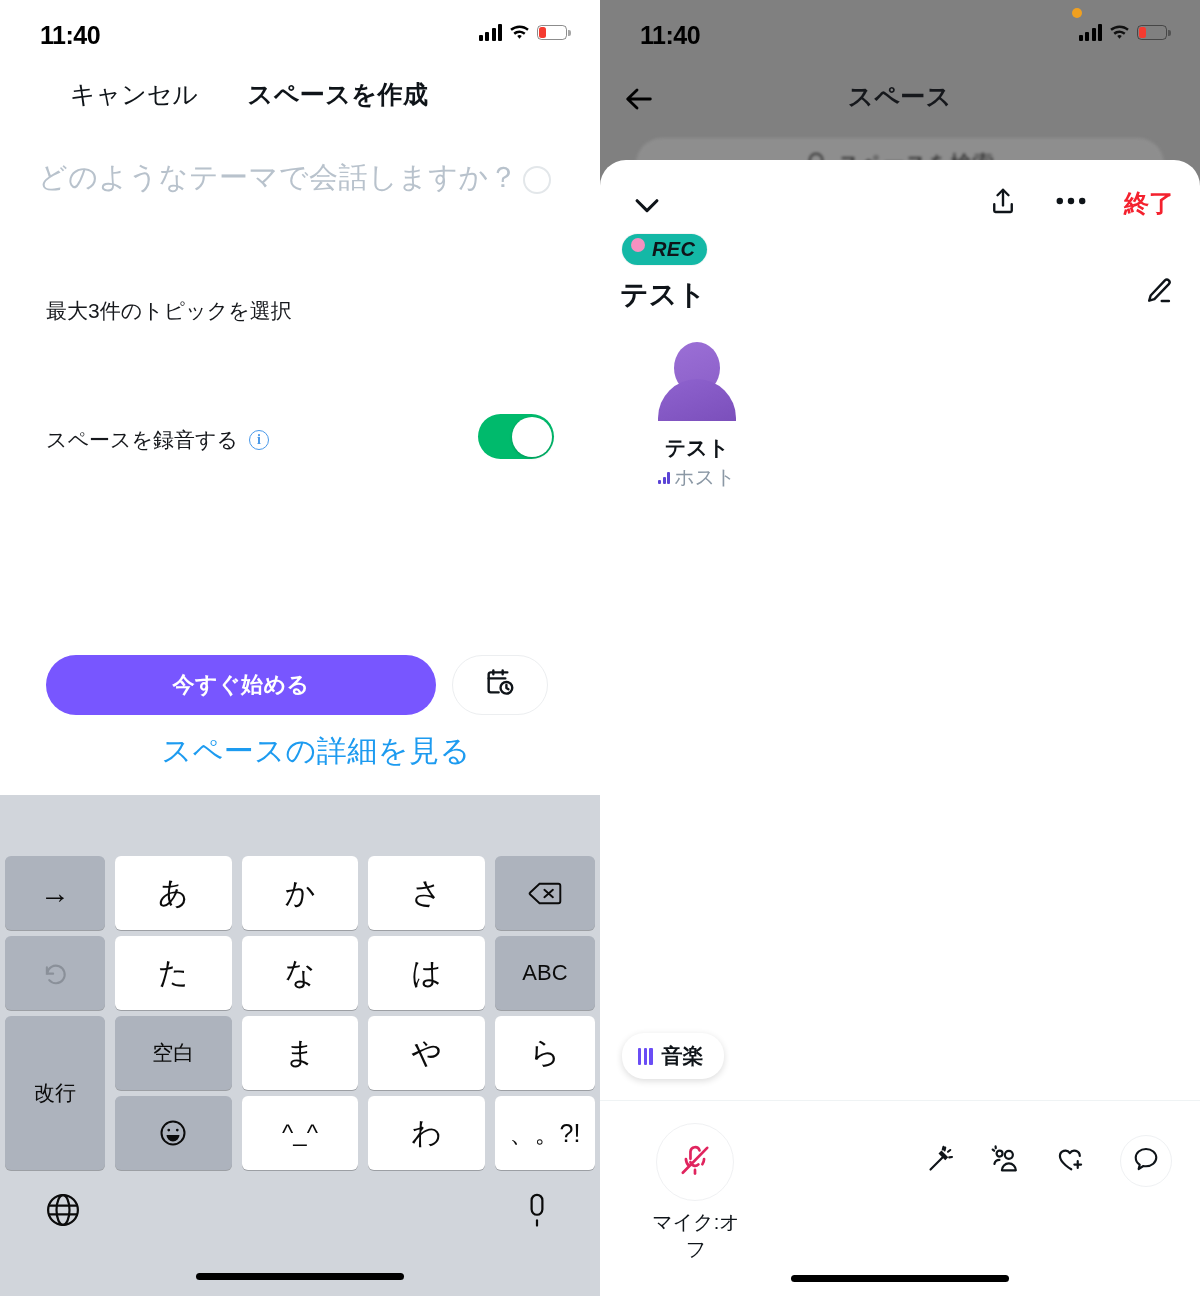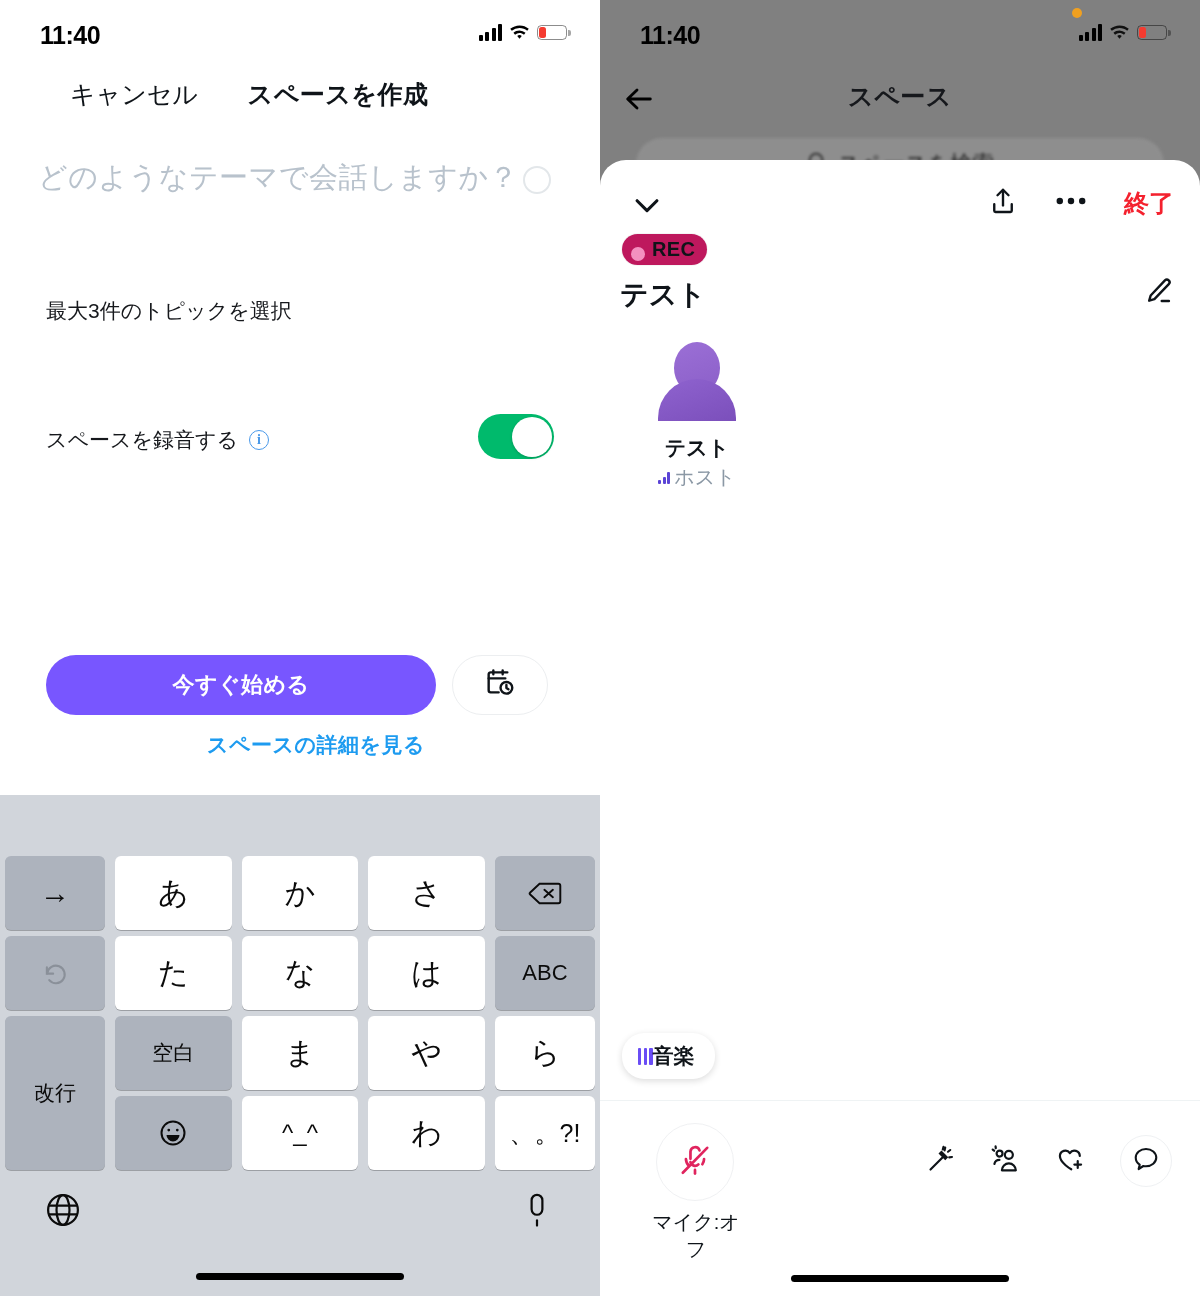--- a/index.html
+++ b/index.html
@@ -65,21 +65,21 @@
     background: #7856ff; border-radius: 30px; border: none; color: #fff;
     font-size: 22px; font-weight: bold; font-family: inherit; letter-spacing: .5px;
   }
   .btn-schedule {
     position: absolute; left: 452px; top: 655px; width: 96px; height: 60px;
     background: #fff; border: 1.5px solid #eceef0; border-radius: 30px;
     display: flex; align-items: center; justify-content: center;
   }
   .l-details {
     position: absolute; left: 0; right: 0; top: 731px; text-align: center;
-    font-size: 21px; font-weight: bold; color: #1d9bf0; letter-spacing: .5px; margin-left: 32px;
+    font-size: 30px; font-weight: normal; color: #1d9bf0; letter-spacing: .5px; margin-left: 32px;
   }
 
   
   .kb { position: absolute; left: 0; top: 795px; width: 600px; height: 501px; background: #d1d5db; }
   .kb-suggest { height: 58px; }
   .key {
     margin: 3px 5px; border-radius: 6px; display: flex; align-items: center; justify-content: center;
     font-size: 30px; color: #0b0b0b; box-shadow: 0 1px 0 rgba(0,0,0,.26);
   }
   .key.light { background: #ffffff; }
@@ -104,41 +104,41 @@
   }
   .sheet {
     position: absolute; left: 0; top: 160px; width: 600px; height: 1136px;
     background: #fff; border-radius: 26px 26px 0 0;
   }
   .sheet-top { position: absolute; top: 26px; left: 0; width: 600px; height: 48px; }
   .chev { position: absolute; left: 30px; top: 2px; }
   .sheet-actions { position: absolute; right: 26px; top: 0; display: flex; align-items: center; gap: 36px; }
   .end-btn { font-size: 25px; font-weight: bold; color: #f4212e; }
   .rec-badge {
-    position: absolute; left: 22px; top: 74px; display: inline-flex; align-items: flex-end; gap: 7px;
-    background: #be185d; border-radius: 16px; padding: 4px 12px 4px 9px; box-shadow: 0 0 0 1px rgba(0,0,0,.04);
+    position: absolute; left: 22px; top: 74px; display: inline-flex; align-items: flex-start; gap: 7px;
+    background: #14b8a6; border-radius: 16px; padding: 4px 12px 4px 9px; box-shadow: 0 0 0 1px rgba(0,0,0,.04); font-style: italic;
   }
   .rec-dot { width: 14px; height: 14px; border-radius: 50%; background: #f491c0; }
   .rec-text { font-size: 20px; font-weight: bold; color: #0f1419; letter-spacing: .3px; }
   .space-title { position: absolute; left: 20px; top: 116px; font-size: 28px; font-weight: bold; color: #0f1419; }
   .edit-btn { position: absolute; right: 26px; top: 116px; }
   .speaker { position: absolute; left: 42px; top: 180px; width: 110px; text-align: center; }
   .avatar { width: 88px; height: 88px; margin: 0 auto; position: relative; overflow: hidden; }
   .avatar .head { position: absolute; left: 50%; top: 2px; transform: translateX(-50%); width: 46px; height: 52px;
                   border-radius: 50%; background: linear-gradient(160deg,#9b6fd6,#8b5fc8); }
   .avatar .body { position: absolute; left: 50%; bottom: 7px; transform: translateX(-50%); width: 78px; height: 42px;
                   border-radius: 39px 39px 0 0; background: linear-gradient(160deg,#8f63cf,#7b4fbb); }
   .sp-name { font-size: 21px; font-weight: bold; color: #0f1419; margin-top: 6px; }
   .sp-role { font-size: 20px; color: #8b98a5; margin-top: 2px; display: flex; align-items: center; justify-content: center; gap: 4px; }
   .lvl { display: flex; align-items: flex-end; gap: 1.5px; height: 12px; }
   .lvl i { display: block; width: 3px; background: #5b44d6; border-radius: 1px; }
   .lvl i:nth-child(1){height:4px;} .lvl i:nth-child(2){height:7px;} .lvl i:nth-child(3){height:12px;}
 
   .music-chip {
-    position: absolute; left: 22px; top: 873px; display: inline-flex; align-items: center; 
+    position: absolute; left: 22px; top: 873px; display: inline-flex; align-items: center; gap: 9px;
     background: #fff; border-radius: 22px; padding: 9px 20px 9px 16px;
     box-shadow: 0 2px 7px rgba(0,0,0,.14);
   }
   .music-bars { display: flex; align-items: center; gap: 2.5px; height: 17px; }
   .music-bars i { display: block; width: 3.2px; height: 17px; background: #6a4df5; border-radius: 1px; }
   .music-label { font-size: 21px; font-weight: bold; color: #0f1419; }
   .sheet-divider { position: absolute; left: 0; top: 940px; width: 600px; height: 1px; background: #eff3f4; }
   .toolbar { position: absolute; left: 0; top: 941px; width: 600px; height: 130px; }
   .mic-off { position: absolute; left: 56px; top: 22px; width: 78px; height: 78px; border-radius: 50%;
              background: #fff; border: 1.5px solid #f0f1f3; display: flex; align-items: center; justify-content: center; }

